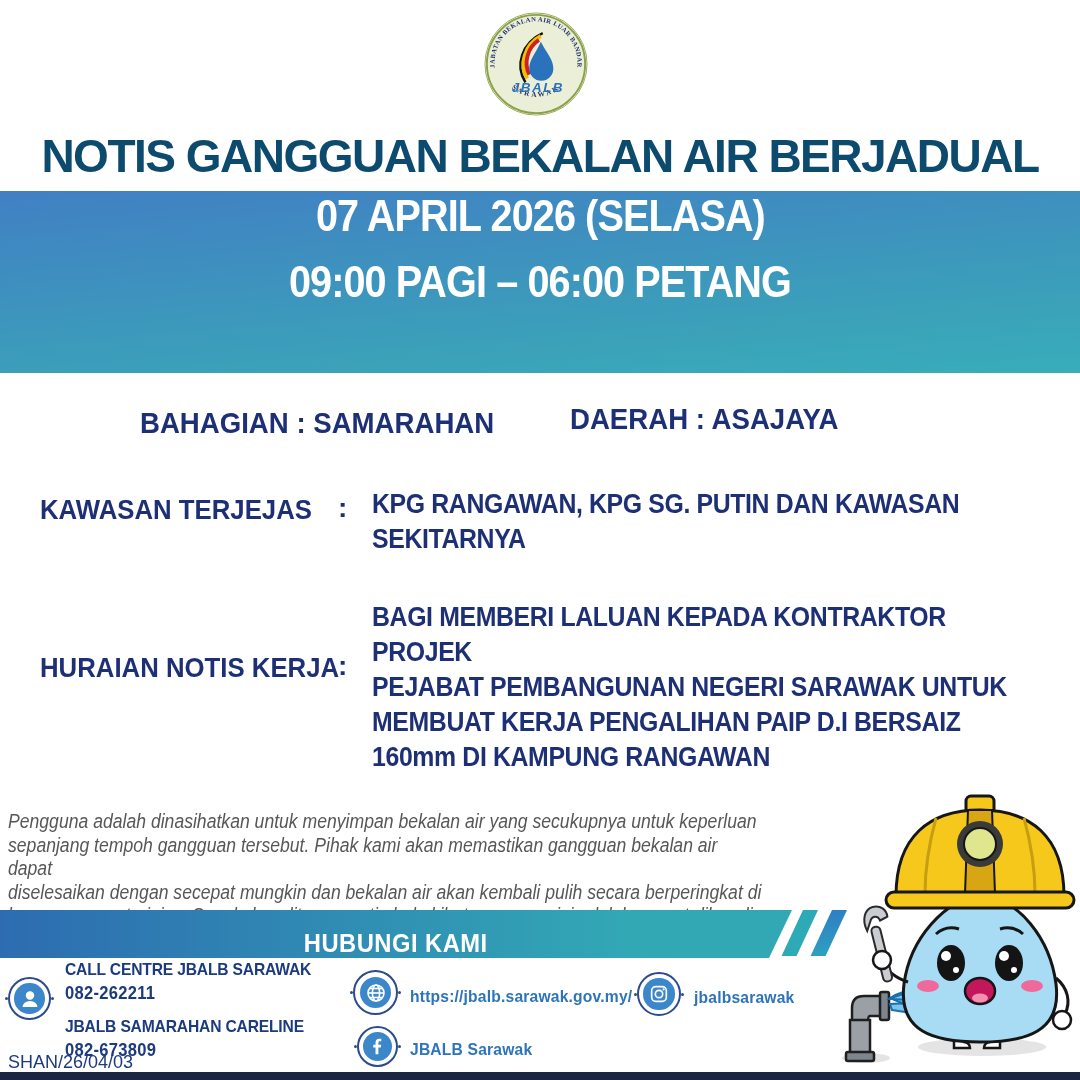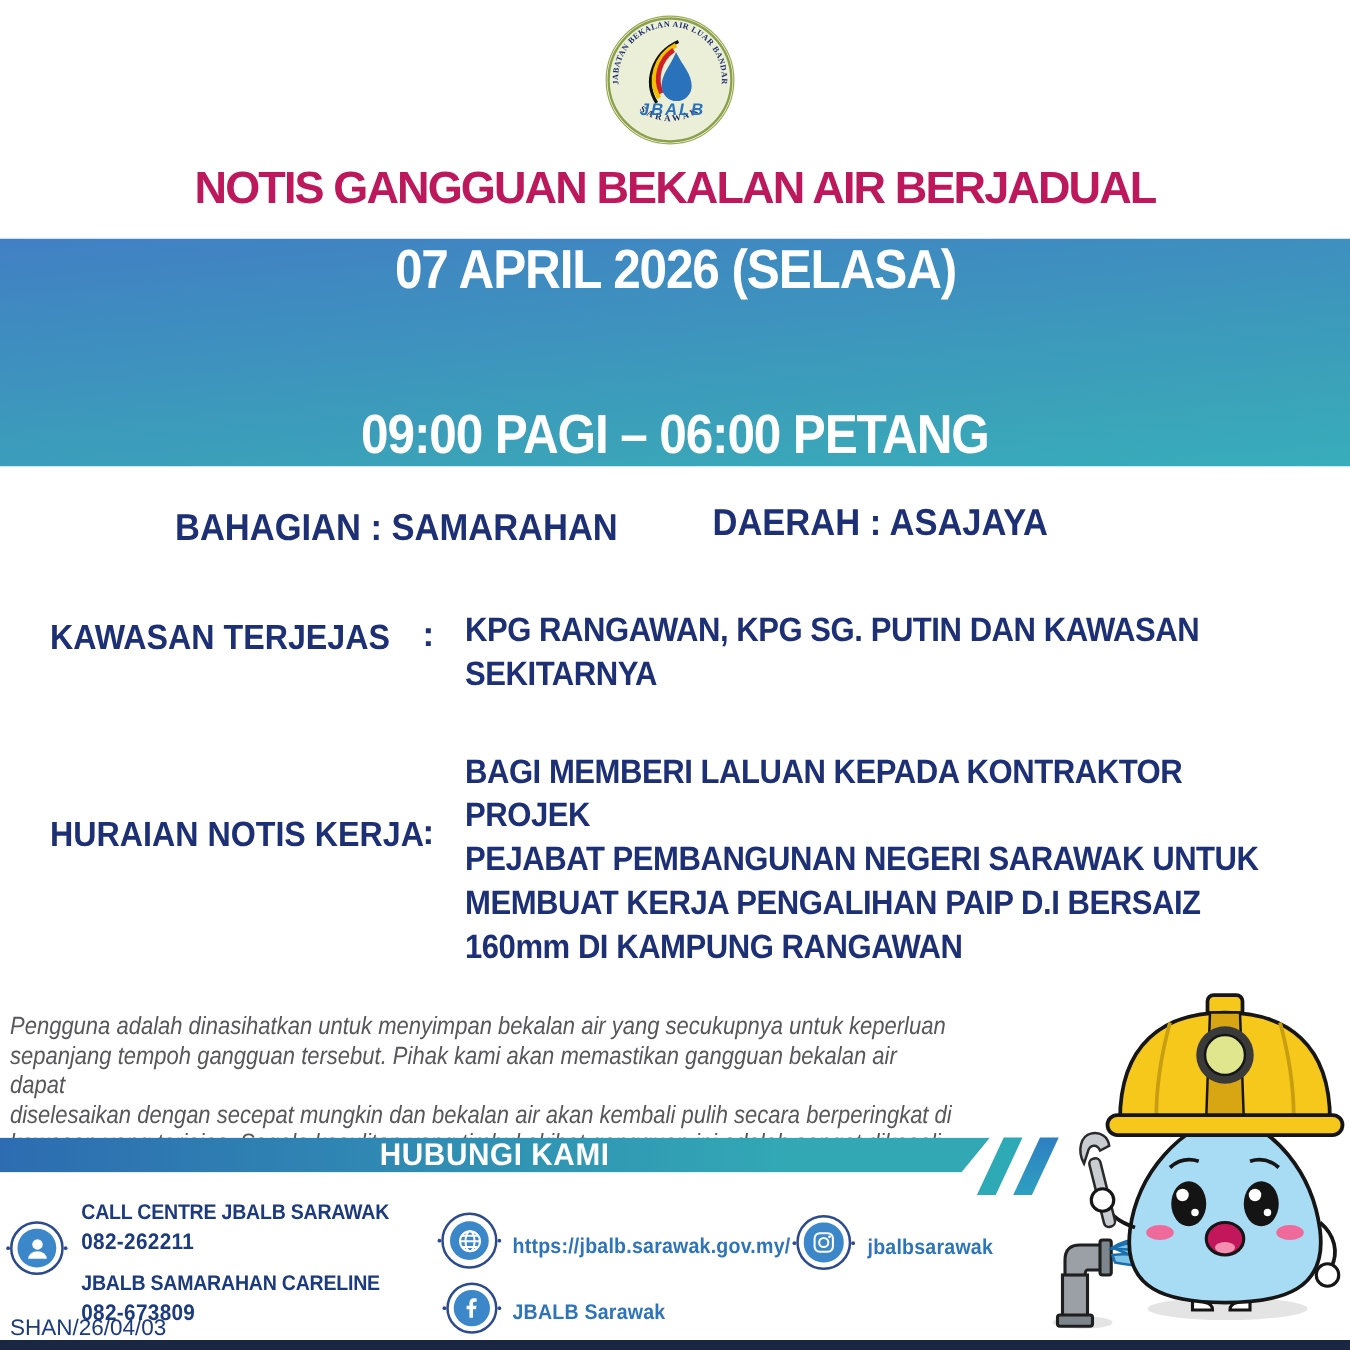--- a/index.html
+++ b/index.html
@@ -4,44 +4,44 @@
 <style>
   html,body{margin:0;padding:0;background:#ffffff;}
   .page{position:relative;width:1080px;height:1080px;background:#ffffff;overflow:hidden;
         font-family:"Liberation Sans", sans-serif;}
   .abs{position:absolute;}
   .navy{color:#1d3076;font-weight:bold;}
   .condl{transform:scaleX(0.92);transform-origin:0 0;}
   .pre{white-space:pre-line;}
 
   
-  .title{left:0;top:129px;width:1080px;text-align:center;font-size:36px;font-weight:bold;
-         color:#be185d;letter-spacing:-1.5px;}
+  .title{left:0;top:129px;width:1080px;text-align:center;font-size:46px;font-weight:bold;
+         color:#0c4a6e;letter-spacing:-1.5px;}
 
   
   .banner{left:0;top:191px;width:1080px;height:182px;
           background:linear-gradient(175deg,#4180c4 0%,#3ba2b9 75%,#38adbb 100%);
-          display:flex;flex-direction:column;align-items:center;justify-content:space-between;gap:16px;}
+          display:flex;flex-direction:column;align-items:center;justify-content:flex-start;gap:16px;}
   .banner-line{color:#ffffff;font-weight:bold;font-size:44px;letter-spacing:-1px;
                transform:scaleX(0.9);transform-origin:50% 50%;}
 
   
   .row-lbl{font-size:30px;}
   .sec-lbl{font-size:28px;}
   .sec-val{font-size:27px;line-height:35px;letter-spacing:-0.4px;}
 
   
   .disclaimer{left:8px;top:810px;width:860px;font-style:italic;color:#57575a;
               font-size:20px;line-height:23.5px;transform:scaleX(0.88);transform-origin:0 0;}
 
   
-  .hubungi-bar{left:0;top:910px;width:792px;height:28px;
+  .hubungi-bar{left:0;top:910px;width:792px;height:48px;
                background:linear-gradient(90deg,#2d6cb1 0%,#32a8b5 80%);
                clip-path:polygon(0 0,100% 0,calc(100% - 23px) 100%,0 100%);
-               display:flex;align-items:flex-start;justify-content:center;}
+               display:flex;align-items:flex-end;justify-content:center;}
   .hubungi-txt{color:#ffffff;font-weight:bold;font-size:25px;letter-spacing:0.5px;
                transform:scaleX(0.95);}
   .stripe{top:910px;width:15px;height:46px;transform:skewX(-25deg);transform-origin:0 0;}
   .stripe1{left:803px;background:#2ea9b6;}
   .stripe2{left:832px;background:linear-gradient(180deg,#2e7fc2,#2ea0c0);}
 
   
   .badge{border-radius:50%;background:#ffffff;border:2px solid #2c4a8e;
          display:flex;align-items:center;justify-content:center;box-sizing:border-box;}
   .badge::before,.badge::after{content:'';position:absolute;width:3px;height:3px;border-radius:50%;

